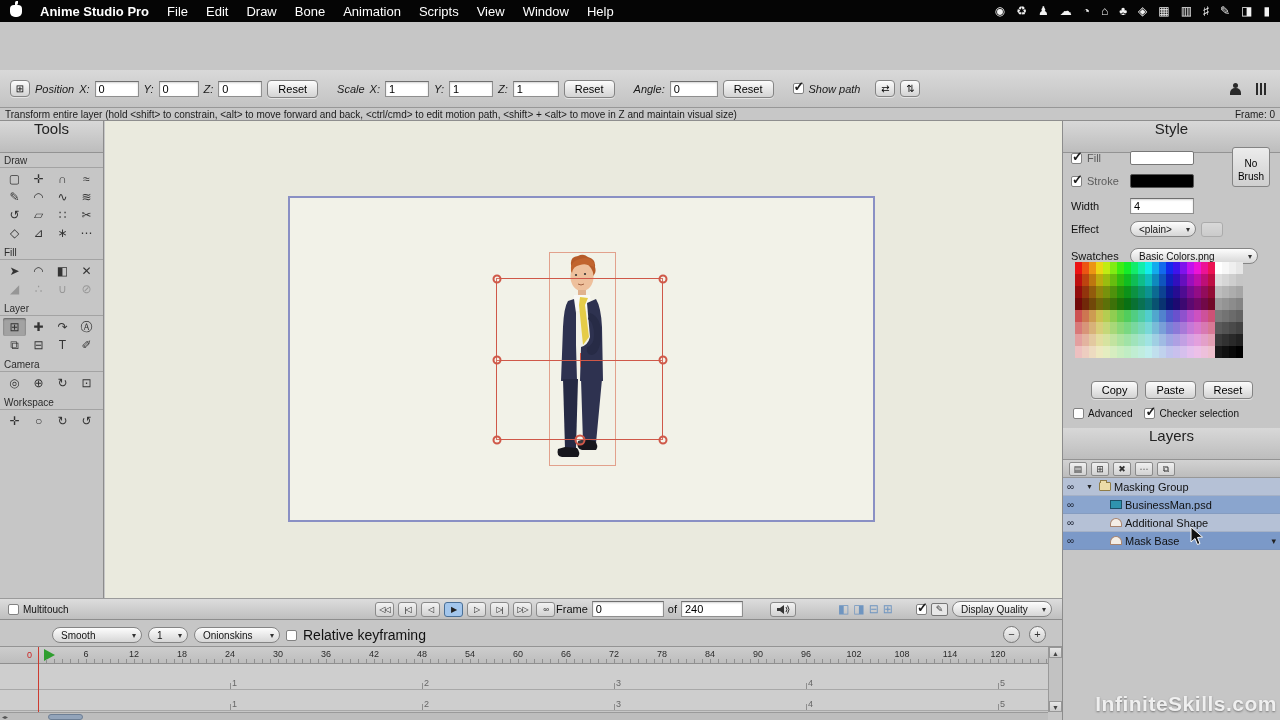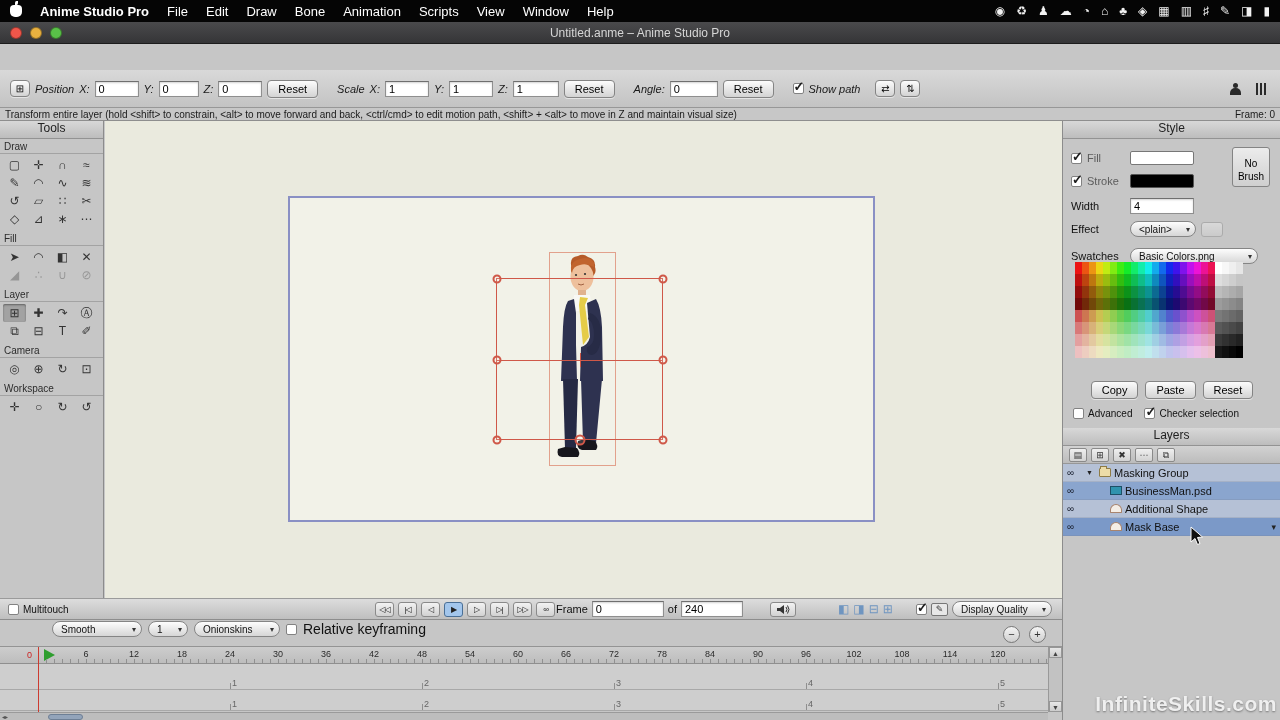--- a/index.html
+++ b/index.html
@@ -51,22 +51,22 @@
   .bars-icon i { width:2px; height:12px; background:#2a2a2a; }
   .gap10 { margin-left:10px; } .gap14 { margin-left:14px; }
 
   
   .infobar { position:absolute; left:0; top:108px; width:1280px; height:13px; background:#c7c7c7; border-bottom:1px solid #8e8e8e;
              display:flex; align-items:center; font-size:10px; color:#1a1a1a; padding:0 5px; }
   .infobar .frame-status { margin-left:auto; }
 
   
   .tools-panel { position:absolute; left:0; top:121px; width:104px; height:477px; background:#c6c6c6; border-right:1px solid #8c8c8c; }
-  .panel-header { height:18px; background:linear-gradient(#d8d8d8,#bdbdbd); border-bottom:1px solid #939393;
-                  text-align:center; font-size:12px; line-height:15px; color:#222; }
+  .panel-header { height:32px; background:linear-gradient(#d8d8d8,#bdbdbd); border-bottom:1px solid #939393;
+                  text-align:center; font-size:15px; line-height:15px; color:#222; }
   .section-label { font-size:10px; color:#2c2c2c; padding:2px 4px 1px; border-bottom:1px solid #a3a3a3; margin-bottom:1px; }
   .tool-grid { display:grid; grid-template-columns:repeat(4,24px); padding:1px 3px 3px; }
   .tool-btn { width:23px; height:18px; font-size:12px; line-height:18px; text-align:center; color:#333; border-radius:2px; }
   .tool-btn.active { background:#a2a2a2; box-shadow:inset 0 1px 2px rgba(0,0,0,.4); }
   .tool-btn.disabled { opacity:.32; }
 
   
   .canvas { position:absolute; left:105px; top:121px; width:957px; height:477px; background:#eaeade; overflow:hidden; }
   .project-frame { position:absolute; left:183px; top:75px; width:587px; height:326px; background:#f2f2e8; border:2px solid var(--frameblue); }
   .character { position:absolute; left:445px; top:132px; width:65px; height:212px; }
@@ -134,21 +134,21 @@
   .q-icon { width:17px; height:13px; border:1px solid #777; border-radius:2px; background:#e8e8e8; font-size:9px;
             text-align:center; line-height:11px; color:#333; }
 
   
   .timeline { position:absolute; left:0; top:620px; width:1062px; height:100px; background:#c6c6c6; }
   .tl-tabs { position:absolute; left:0; top:0; width:1062px; height:27px; border-bottom:1px solid #949494;
              display:flex; align-items:flex-end; padding:0 0 0 30px; gap:2px; }
   .tl-tab { height:21px; padding:0 10px; line-height:20px; font-size:11px; background:linear-gradient(#cacaca,#b0b0b0);
             border:1px solid #868686; border-bottom:none; border-radius:5px 5px 0 0; }
   .tl-tab.active { background:linear-gradient(#e9e9e9,#cdcdcd); }
-  .tl-ctrl { display:flex; align-items:center; gap:6px; margin-left:22px; margin-bottom:9px; }
+  .tl-ctrl { display:flex; align-items:center; gap:6px; margin-left:22px; margin-bottom:3px; }
   .zoom-group { margin-left:auto; margin-right:16px; margin-bottom:3px; display:flex; gap:9px; }
   .zoom-btn { width:17px; height:17px; border-radius:50%; border:1px solid #777; background:linear-gradient(#f4f4f4,#cfcfcf);
               font-size:11px; line-height:15px; text-align:center; color:#333; }
   .tl-ruler { position:absolute; left:0; top:27px; width:1048px; height:17px; background:linear-gradient(#cdcdcd,#bdbdbd);
               border-bottom:1px solid #8f8f8f; }
   .tl-ruler::after { content:""; position:absolute; left:38px; right:0; bottom:0; height:4px;
                      background:repeating-linear-gradient(90deg,#909090 0 1px,transparent 1px 8px); }
   .ruler-num { position:absolute; top:2px; transform:translateX(-50%); font-size:9px; color:#2b2b2b; }
   .zero-label { position:absolute; left:27px; top:3px; font-size:9px; color:#c22; }
   .playhead { position:absolute; left:44px; top:2px; width:0; height:0; border-top:6px solid transparent;
@@ -200,28 +200,20 @@
         <span class="status-icon">◈</span>
         <span class="status-icon">▦</span>
         <span class="status-icon">▥</span>
         <span class="status-icon">♯</span>
         <span class="status-icon">✎</span>
         <span class="status-icon">◨</span>
         <span class="status-icon">▮</span>
       </span>
   </div>
 
-  <div class="titlebar">
-    <div class="traffic">
-      <span class="tl-btn tl-close"></span>
-      <span class="tl-btn tl-min"></span>
-      <span class="tl-btn tl-zoom"></span>
-    </div>
-    <span class="win-title">Untitled.anme – Anime Studio Pro</span>
-  </div>
 
 
   <div class="xtb">
     <button class="btn mini-btn">⊞</button>
     <label>Position</label>
     <label>X:</label>
     <input class="field" style="width: 44px;" value="0">
     <label>Y:</label>
     <input class="field" style="width: 40px;" value="0">
     <label>Z:</label>

